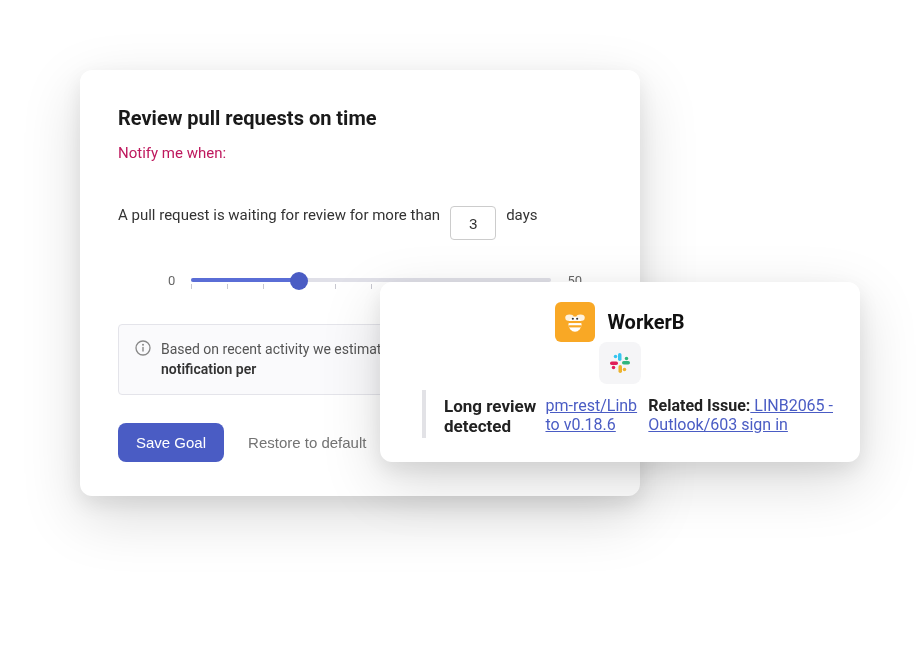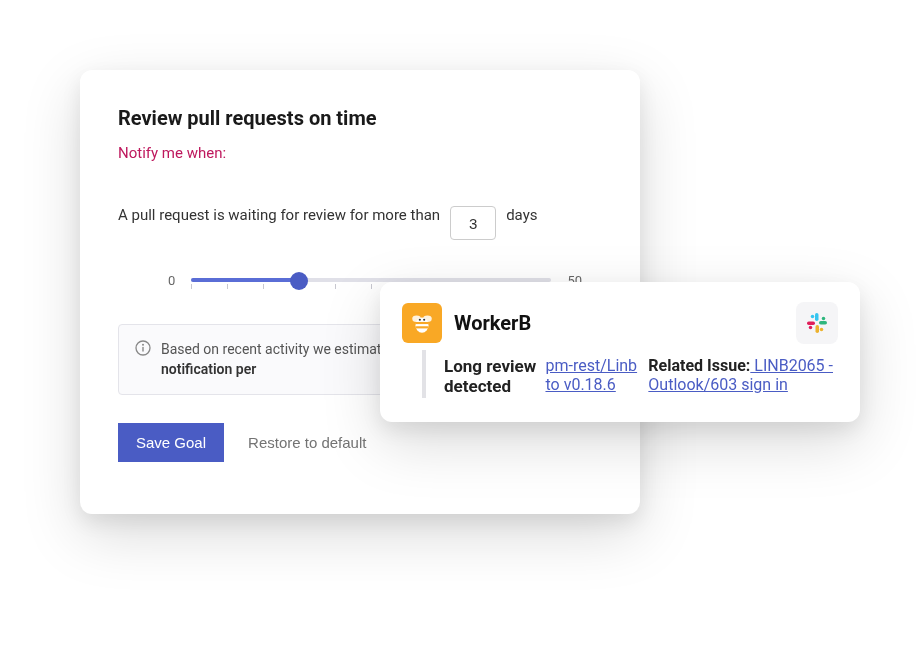--- a/index.html
+++ b/index.html
@@ -14,21 +14,21 @@
   .card {
     position: absolute;
     background: #ffffff;
     border-radius: 12px;
     box-shadow: 0 20px 60px rgba(0,0,0,0.15), 0 8px 20px rgba(0,0,0,0.08);
   }
   .settings-card {
     left: 80px;
     top: 70px;
     width: 560px;
-    padding: 36px 38px 52px 38px;
+    padding: 36px 38px 34px 38px;
   }
   .settings-title {
     font-size: 20px;
     font-weight: 700;
     color: #1a1a1a;
     margin-bottom: 14px;
   }
   .notify-label {
     font-size: 15px;
     color: #be185d;
@@ -128,21 +128,21 @@
     height: 16px;
     margin-top: 1px;
   }
   .info-bold { font-weight: 600; color: #333; }
   .button-row { display: flex; align-items: center; gap: 24px; }
   .btn-primary {
     background: #4a5cc4;
     color: #fff;
     border: none;
     padding: 11px 18px;
-    border-radius: 0;
+    border-radius: 8px;
     font-size: 15px;
     cursor: pointer;
   }
   .link-btn {
     color: #737373;
     font-size: 15px;
     cursor: pointer;
     background: none;
     border: none;
   }
@@ -151,20 +151,21 @@
     left: 380px;
     top: 282px;
     width: 480px;
     padding: 20px 22px 24px 22px;
   }
   .notif-head {
     display: flex;
     align-items: center;
     justify-content: space-between;
     margin-bottom: 6px;
+    flex-direction: column;
   }
   .notif-brand {
     display: flex;
     align-items: center;
     gap: 12px;
   }
   .bee-icon {
     width: 40px;
     height: 40px;
     background: #f9a825;

